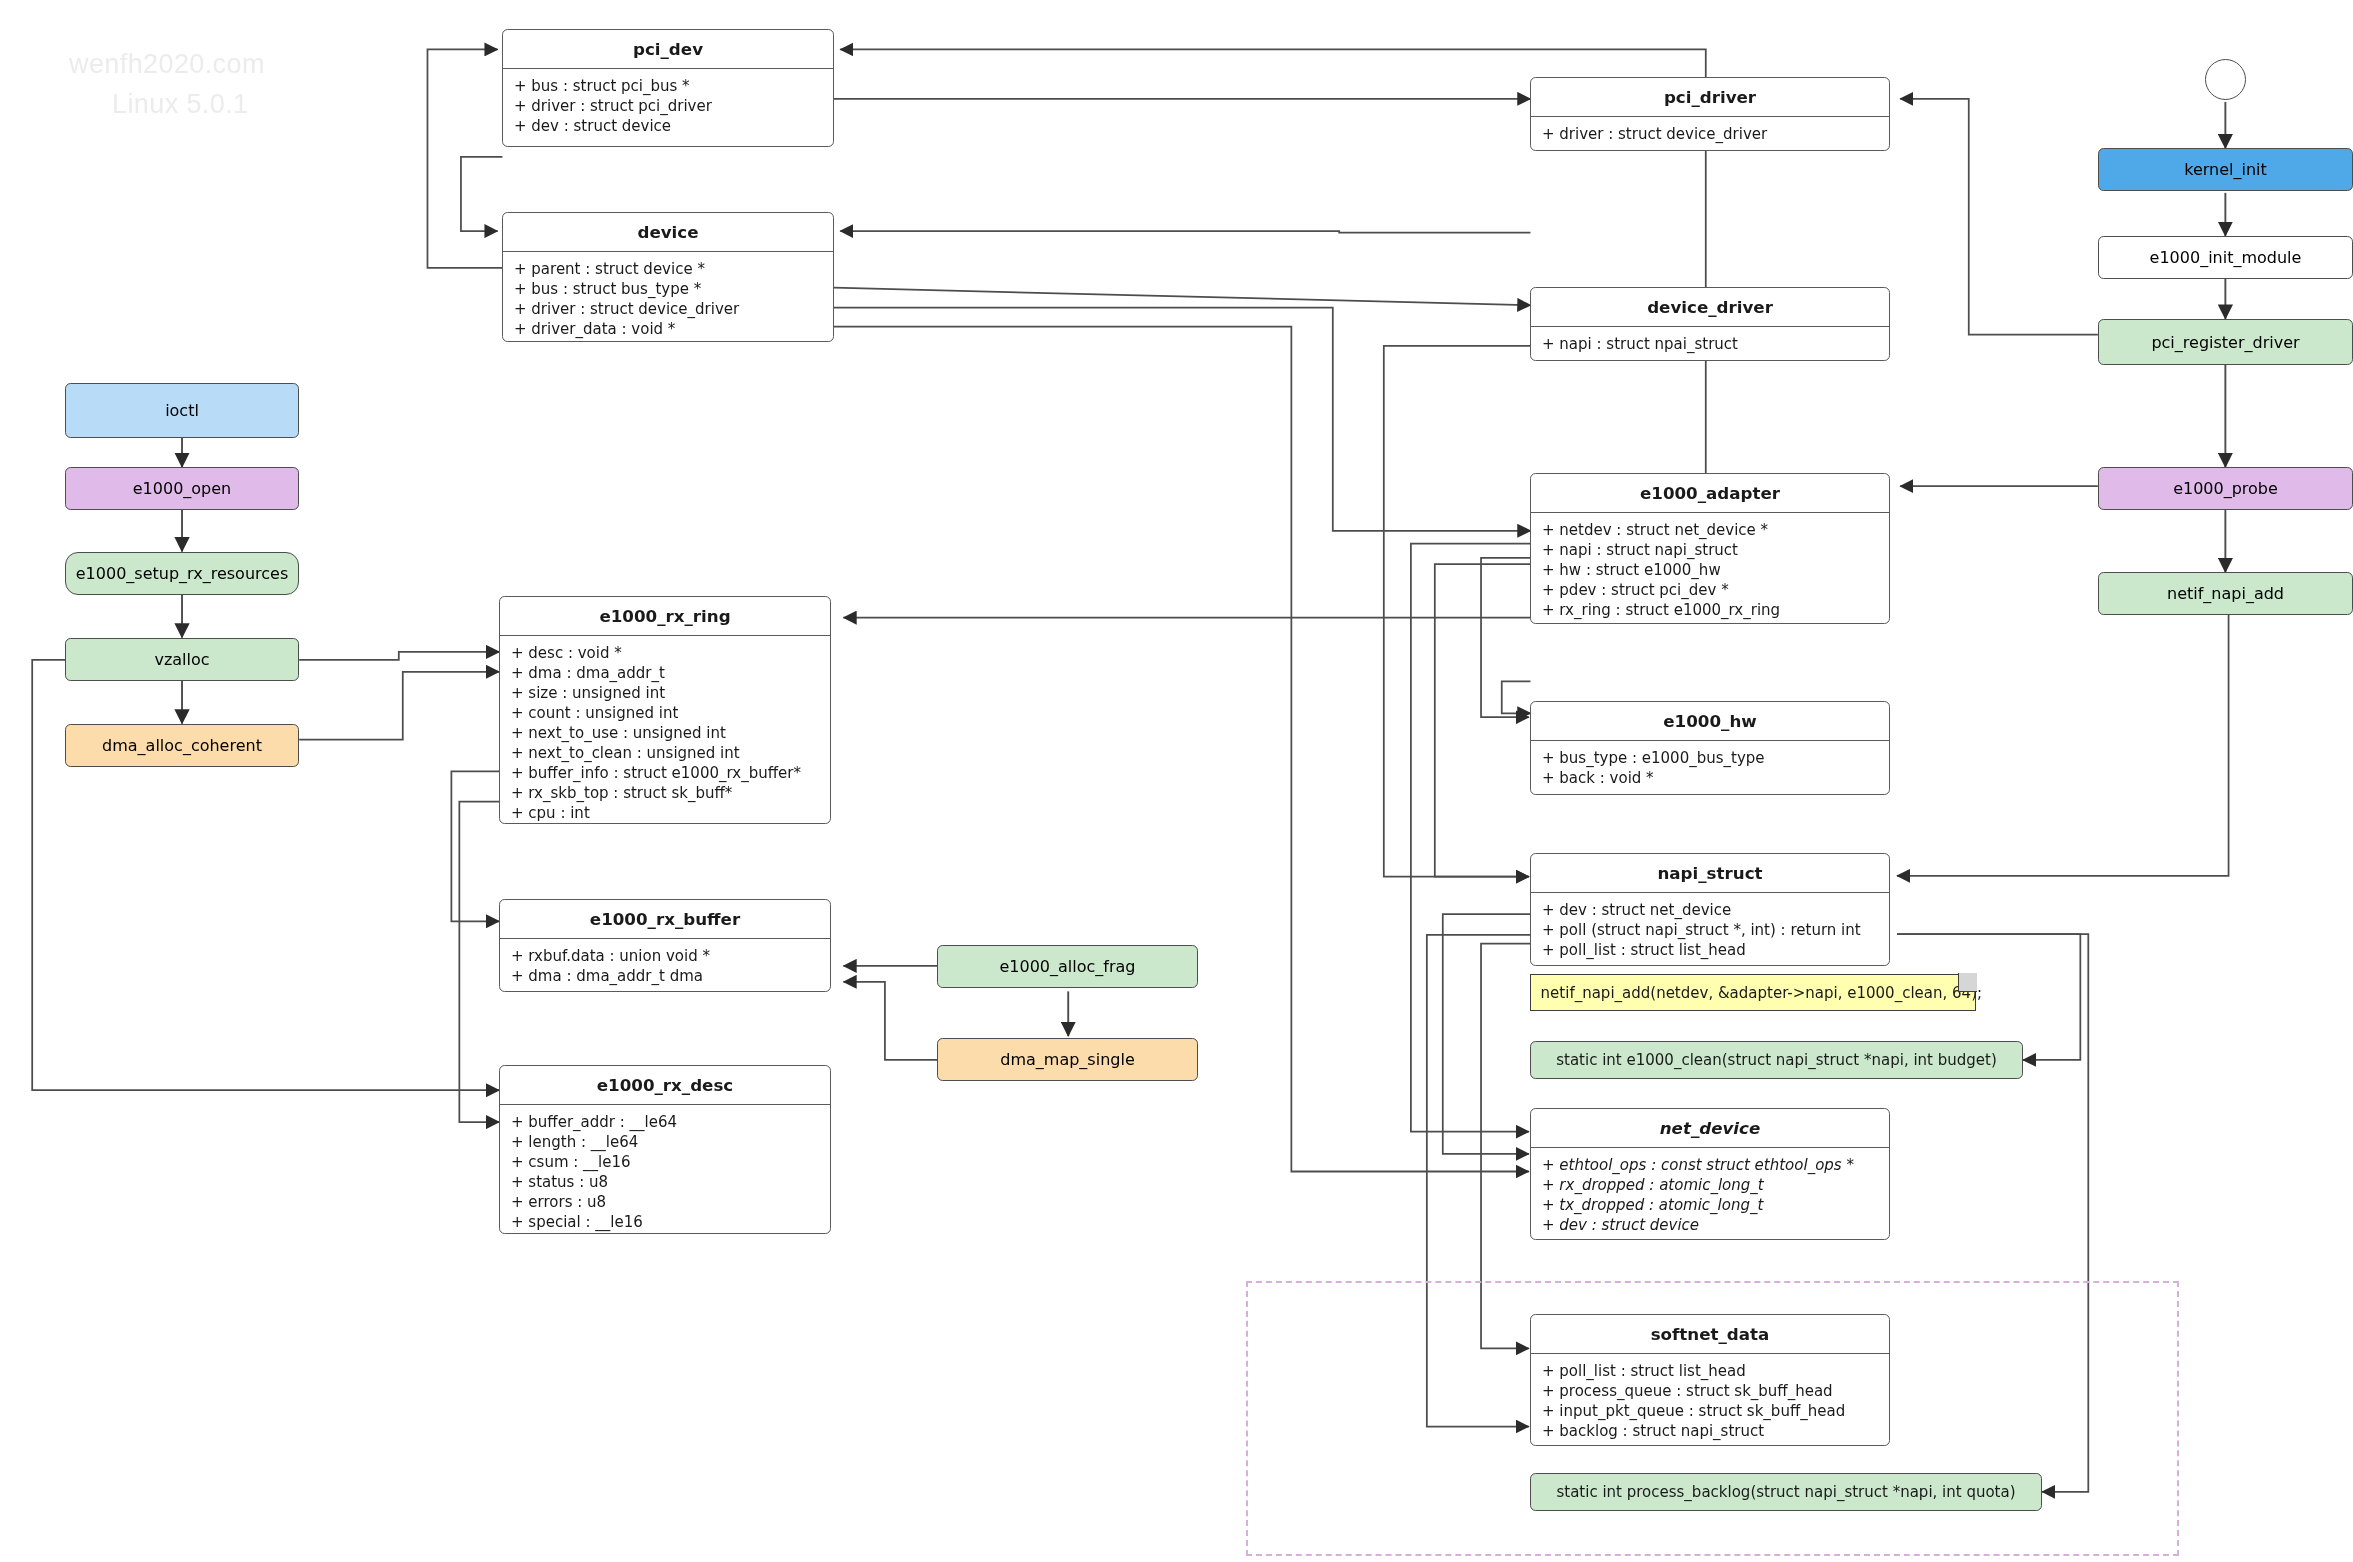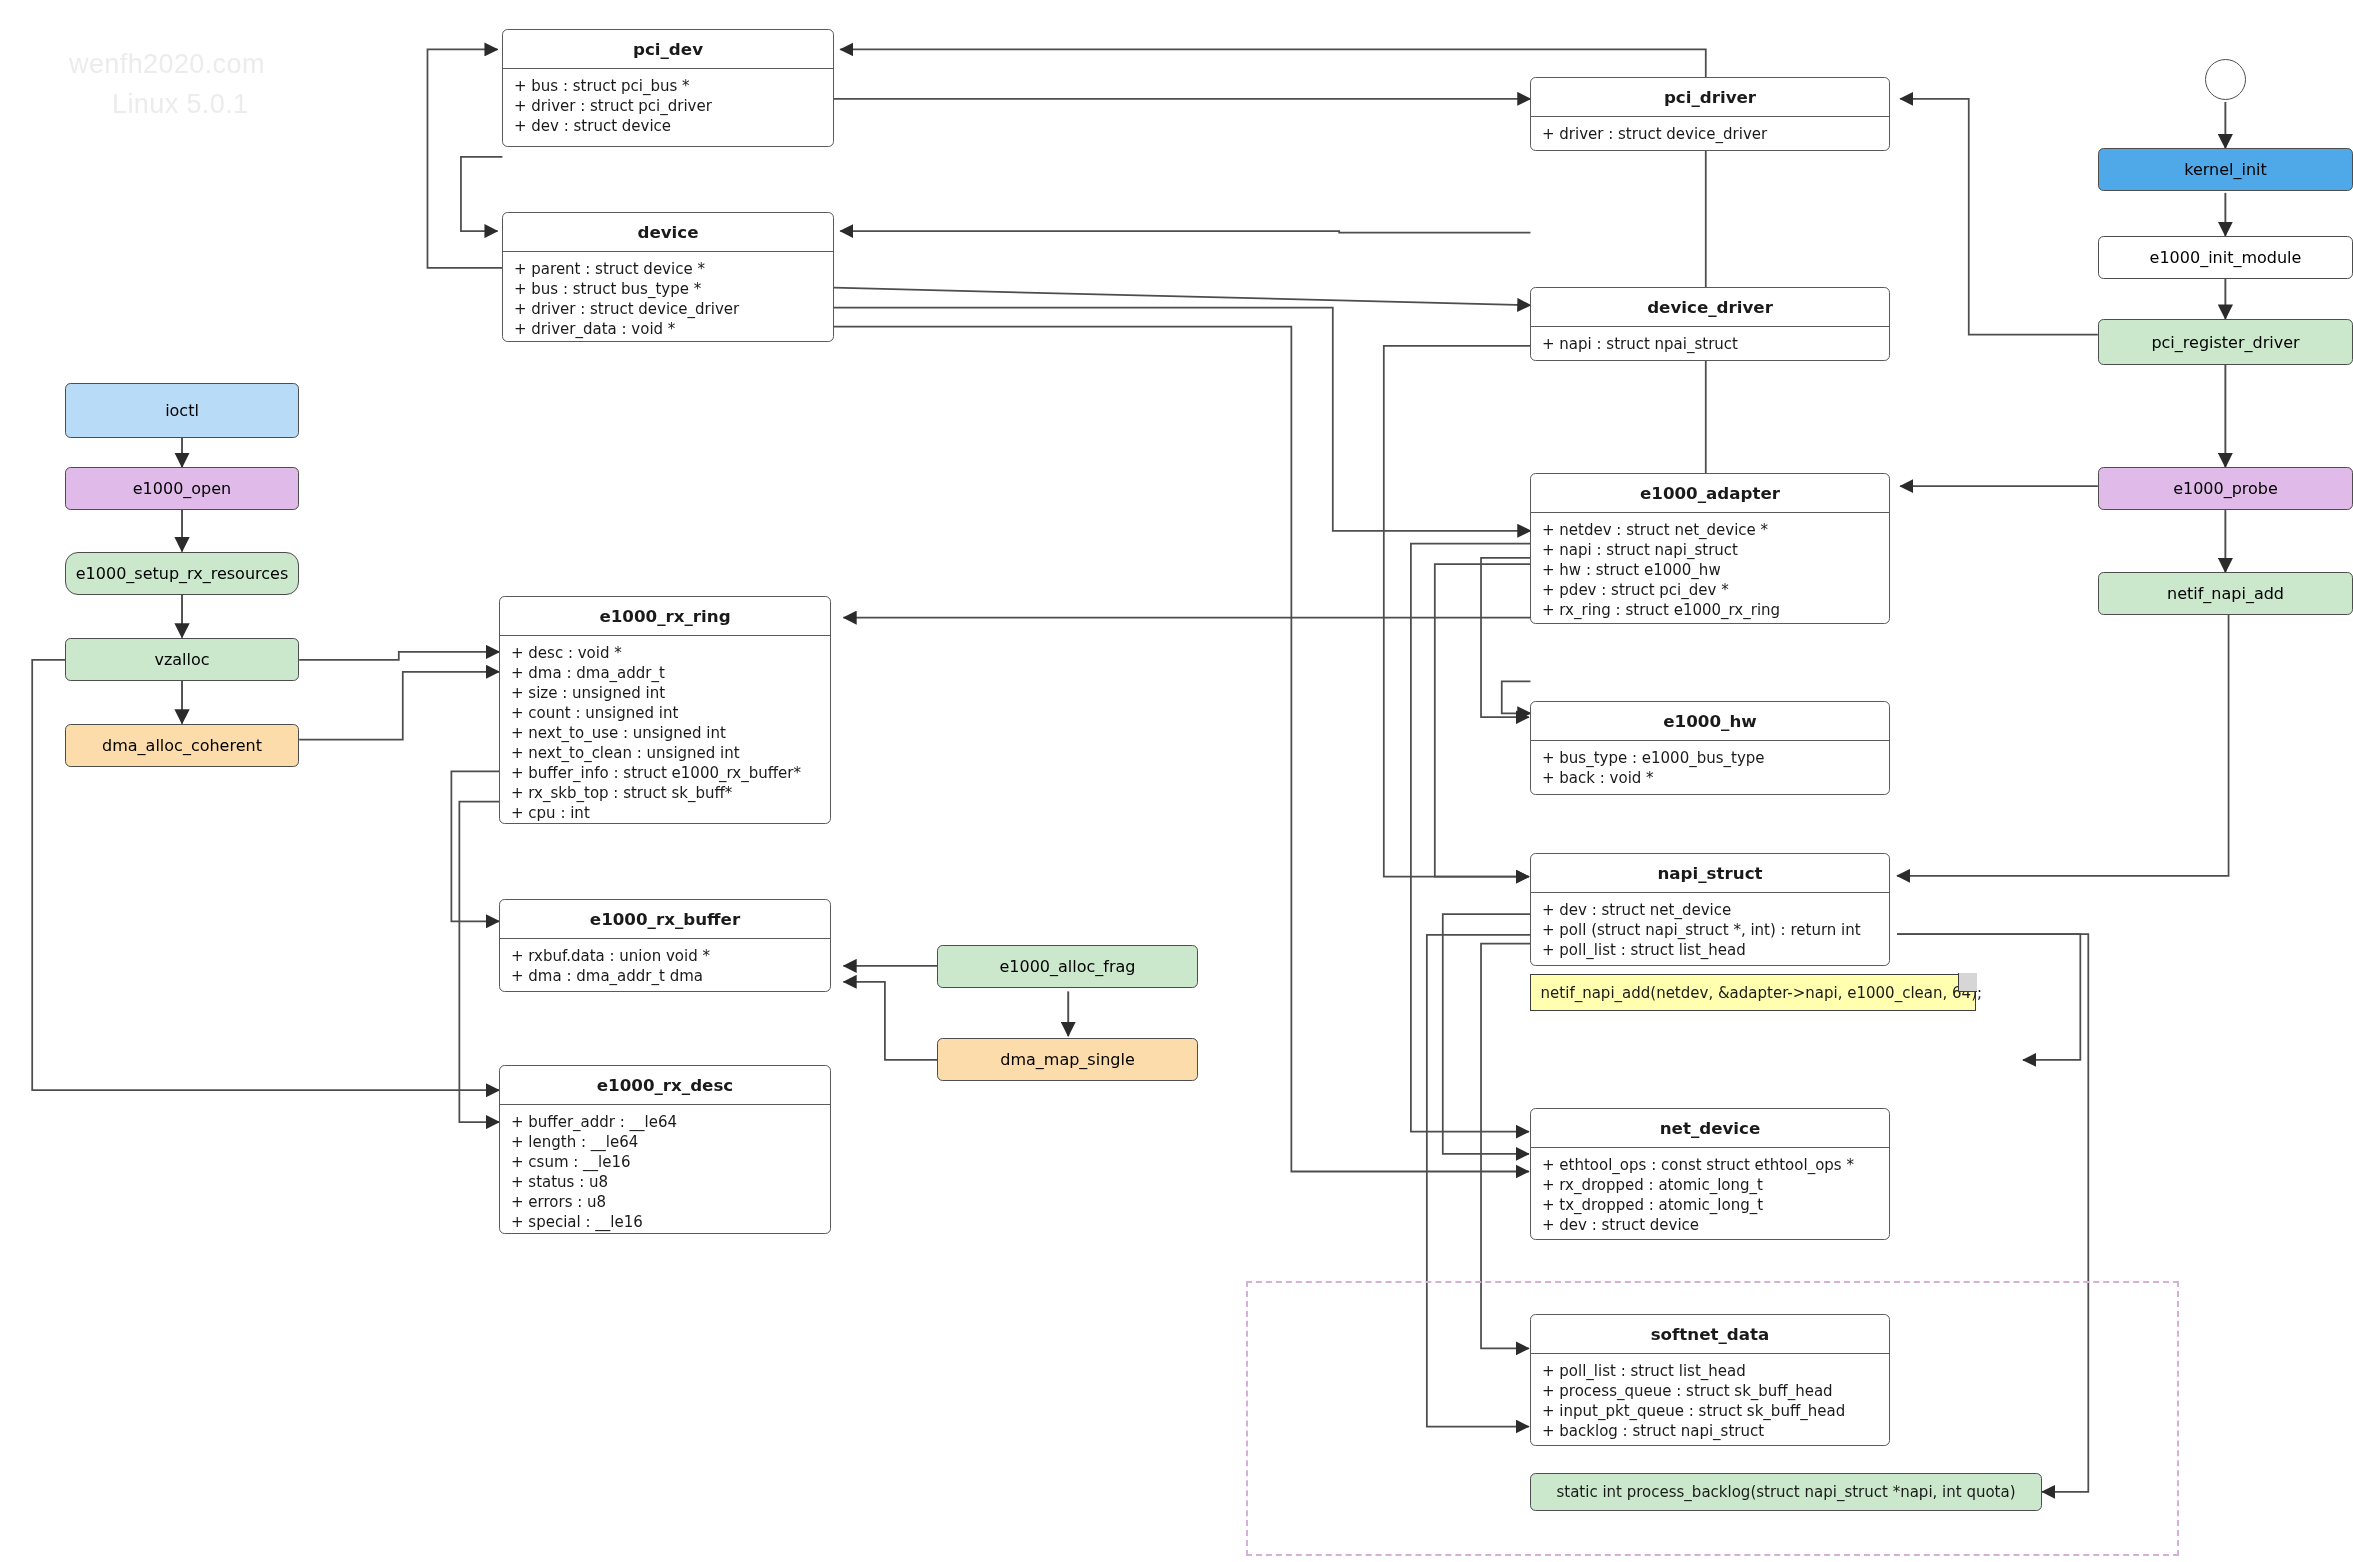--- a/index.html
+++ b/index.html
@@ -234,21 +234,21 @@
 
   <div class="uml" style="left:1530px;top:853px;width:360px;height:113px;">
     <div class="uml-title">napi_struct</div>
     <div class="uml-attrs">
       <div>+ dev : struct net_device</div>
       <div>+ poll (struct napi_struct *, int) : return int</div>
       <div>+ poll_list : struct list_head</div>
     </div>
   </div>
 
-  <div class="uml" style="left:1530px;top:1108px;width:360px;height:132px;">
+  <div class="uml" style="left:1530px;top:1108px;width:360px;height:132px;font-style:italic;">
     <div class="uml-title">net_device</div>
     <div class="uml-attrs">
       <div>+ ethtool_ops : const struct ethtool_ops *</div>
       <div>+ rx_dropped : atomic_long_t</div>
       <div>+ tx_dropped : atomic_long_t</div>
       <div>+ dev : struct device</div>
     </div>
   </div>
 
   <div class="uml" style="left:1530px;top:1314px;width:360px;height:132px;">
@@ -282,20 +282,23 @@
   </div>
   <div class="node fill-orange" style="left:937px;top:1038px;width:261px;height:43px;">
     <span>dma_map_single</span>
   </div>
 
   <div class="note" style="left:1530px;top:974px;width:446px;height:37px;">
     <span>netif_napi_add(netdev, &amp;adapter-&gt;napi, e1000_clean, 64);</span>
     <span class="fold"></span>
   </div>
 
+  <div class="codebox" style="left:1530px;top:1041px;width:493px;height:38px;">
+    <span>static int e1000_clean(struct napi_struct *napi, int budget)</span>
+  </div>
 
   <div class="codebox" style="left:1530px;top:1473px;width:512px;height:38px;">
     <span>static int process_backlog(struct napi_struct *napi, int quota)</span>
   </div>
 
   <div class="startcircle" style="left:2205px;top:59px;"></div>
 
   <div class="node fill-strongblue" style="left:2098px;top:148px;width:255px;height:43px;">
     <span>kernel_init</span>
   </div>

